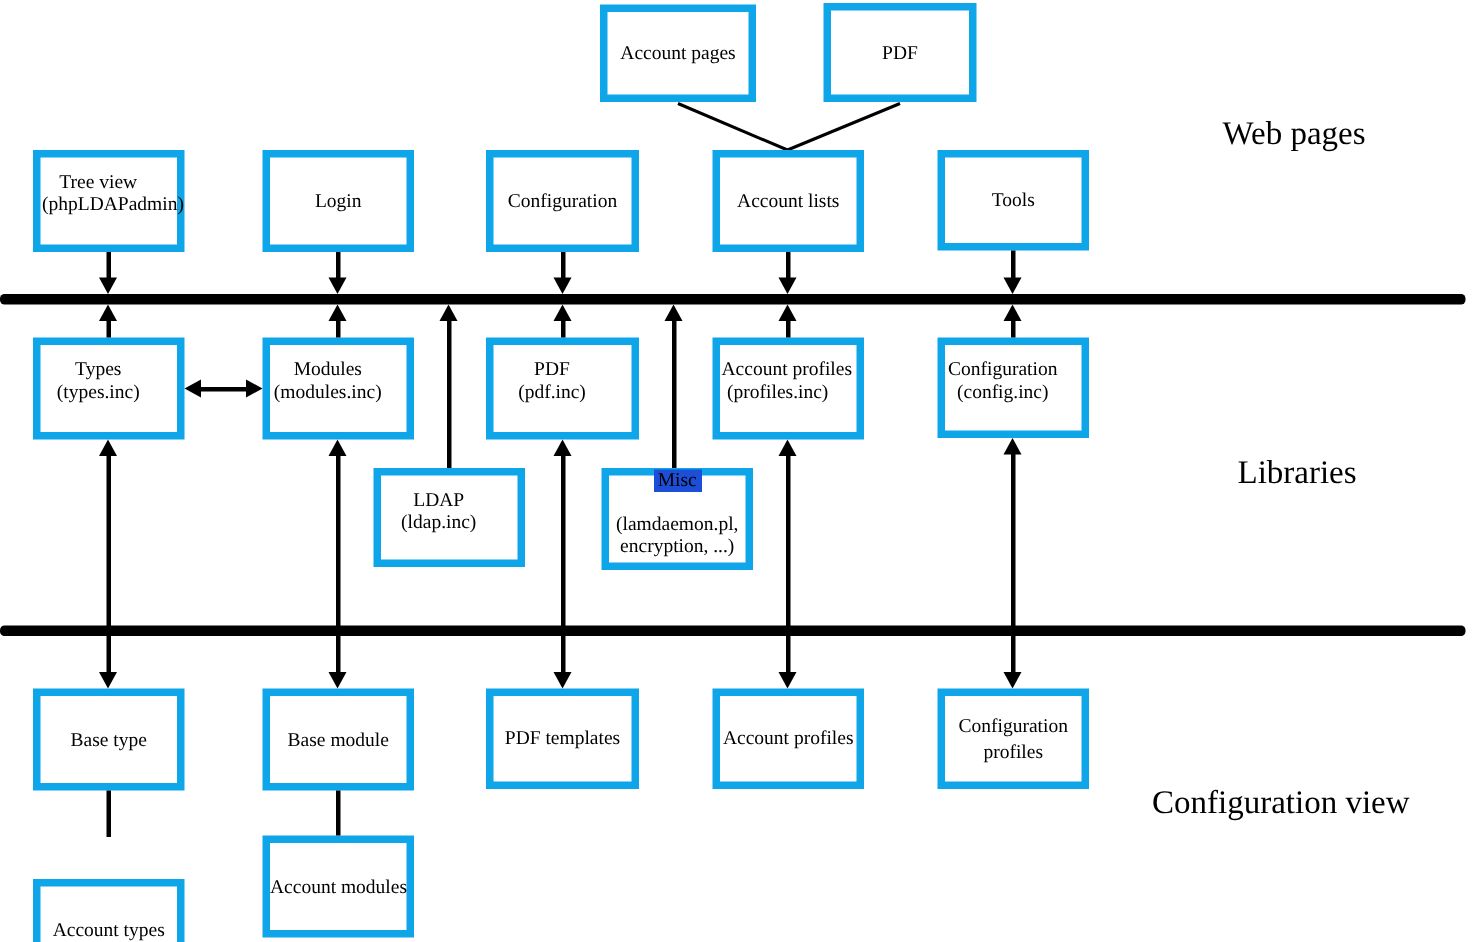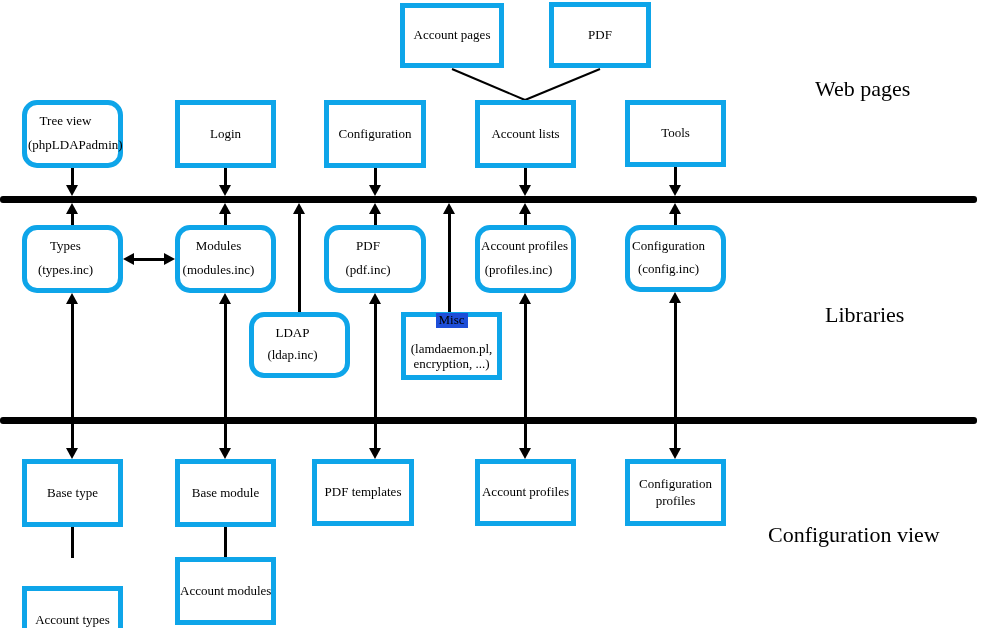--- a/index.html
+++ b/index.html
@@ -6,21 +6,21 @@
   #stage{
     position:relative;width:988px;height:628px;background:#ffffff;
     font-family:"Liberation Serif","DejaVu Serif",serif;color:#000;overflow:hidden;
   }
   .box{
     position:absolute;border:5px solid #0ea5e9;background:#fff;box-sizing:border-box;
     display:flex;flex-direction:column;align-items:center;text-align:center;
     font-size:13px;line-height:1.15;
   }
   .box.center{justify-content:center;}
-  .box.split{justify-content:space-between;padding:9px 15px 10px 1px;border-radius:15px;}
+  .box.split{justify-content:flex-start;padding:9px 15px 10px 1px;}
   .box .t,.box .s{width:100%;white-space:nowrap;}
   .thickline{position:absolute;left:0;width:977px;height:7px;background:#000;border-radius:3px;}
   .vline{position:absolute;width:3px;background:#000;}
   .hline{position:absolute;height:3px;background:#000;}
   .tri{position:absolute;width:0;height:0;}
   .tri.down{border-left:6px solid transparent;border-right:6px solid transparent;border-top:11px solid #000;}
   .tri.up{border-left:6px solid transparent;border-right:6px solid transparent;border-bottom:11px solid #000;}
   .tri.lt{border-top:6px solid transparent;border-bottom:6px solid transparent;border-right:11px solid #000;}
   .tri.rt{border-top:6px solid transparent;border-bottom:6px solid transparent;border-left:11px solid #000;}
   .layer-label{position:absolute;font-size:22px;white-space:nowrap;}
@@ -100,21 +100,21 @@
       <div class="s">encryption, ...)</div>
     </div>
   </div>
 
   <div class="box center" style="left:22px;top:459px;width:101px;height:68px;">
     <div class="t">Base type</div>
   </div>
   <div class="box center" style="left:175px;top:459px;width:101px;height:68px;">
     <div class="t">Base module</div>
   </div>
-  <div class="box center" style="left:312px;top:459px;width:102px;height:67px;">
+  <div class="box center" style="left:324px;top:459px;width:102px;height:67px;">
     <div class="t">PDF templates</div>
   </div>
   <div class="box center" style="left:475px;top:459px;width:101px;height:67px;">
     <div class="t">Account profiles</div>
   </div>
   <div class="box center" style="left:625px;top:459px;width:101px;height:67px;line-height:1.3;">
     <div class="t">Configuration</div>
     <div class="t">profiles</div>
   </div>
 

